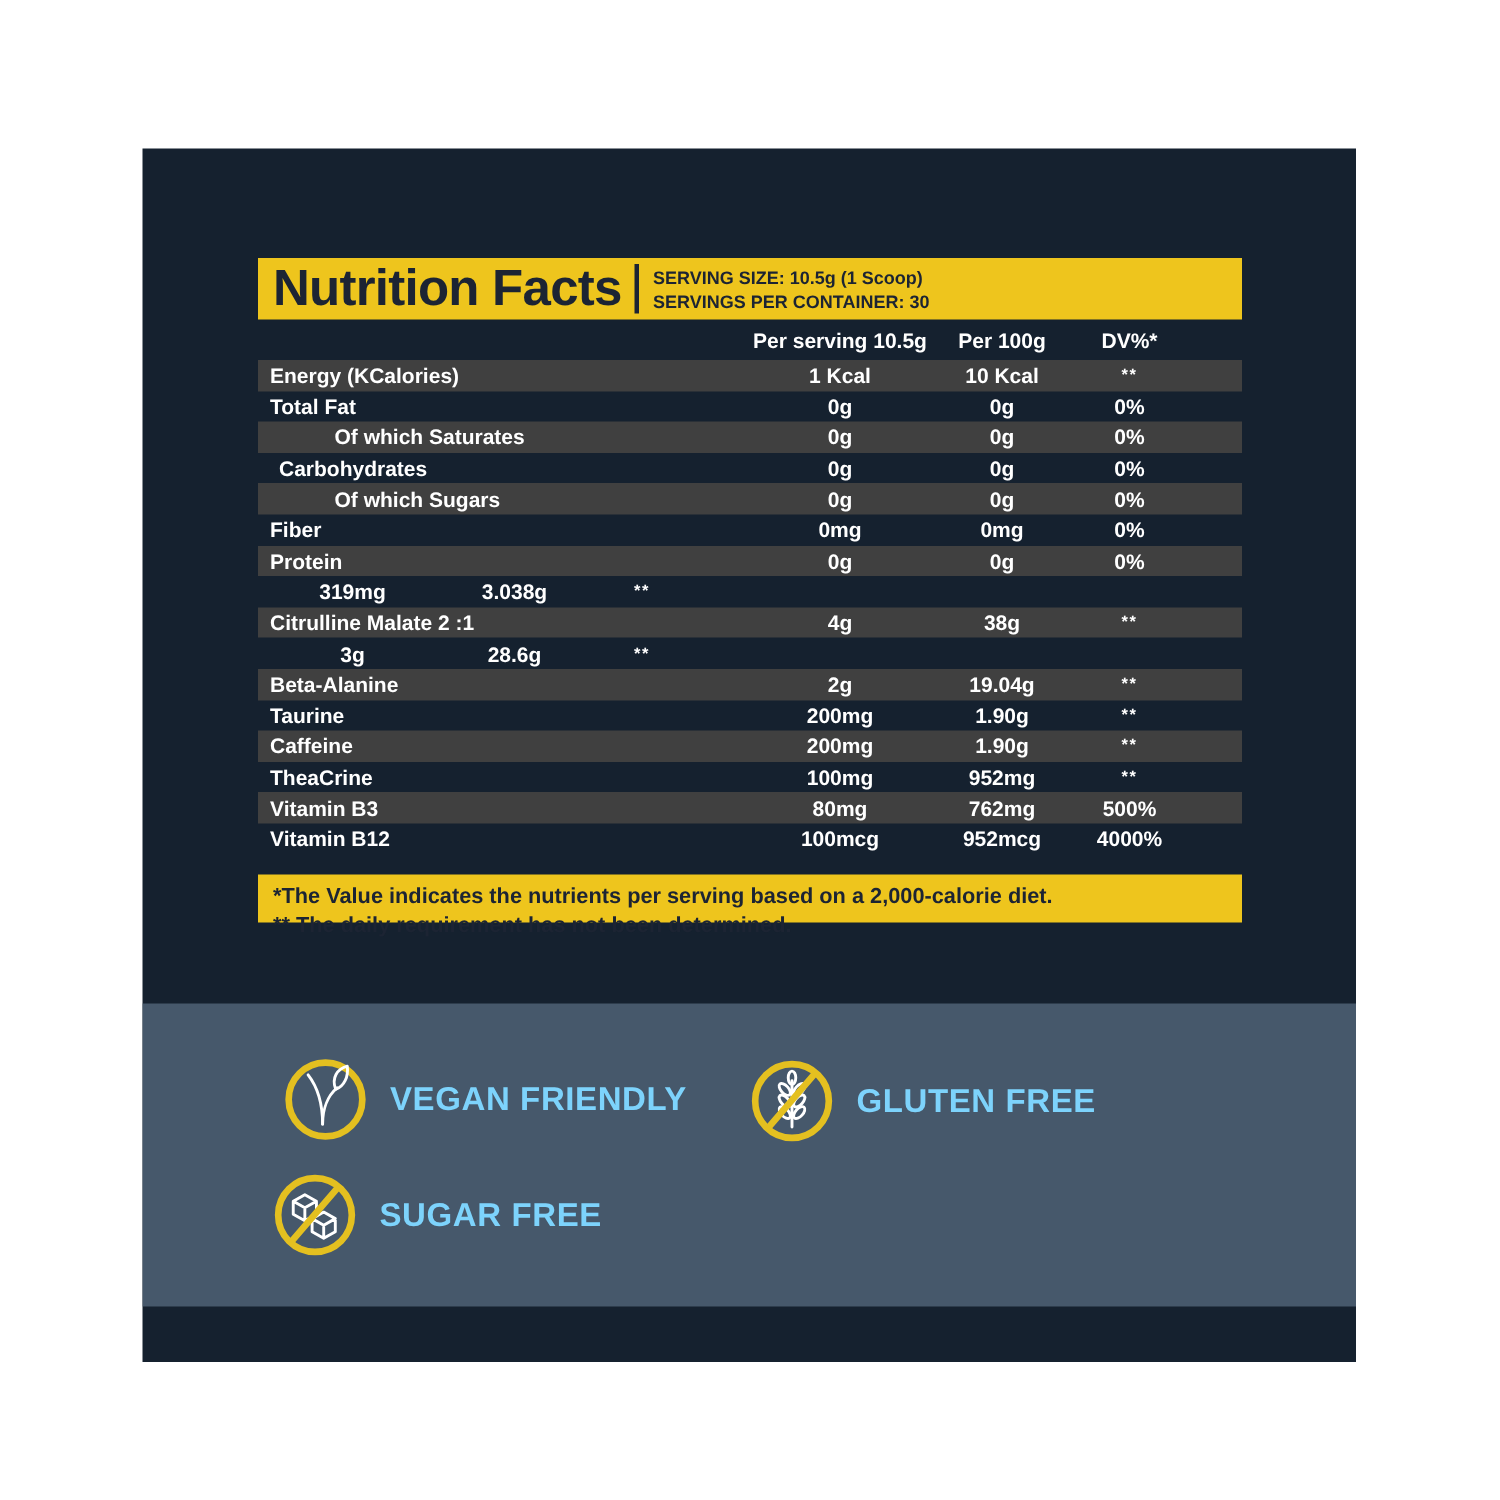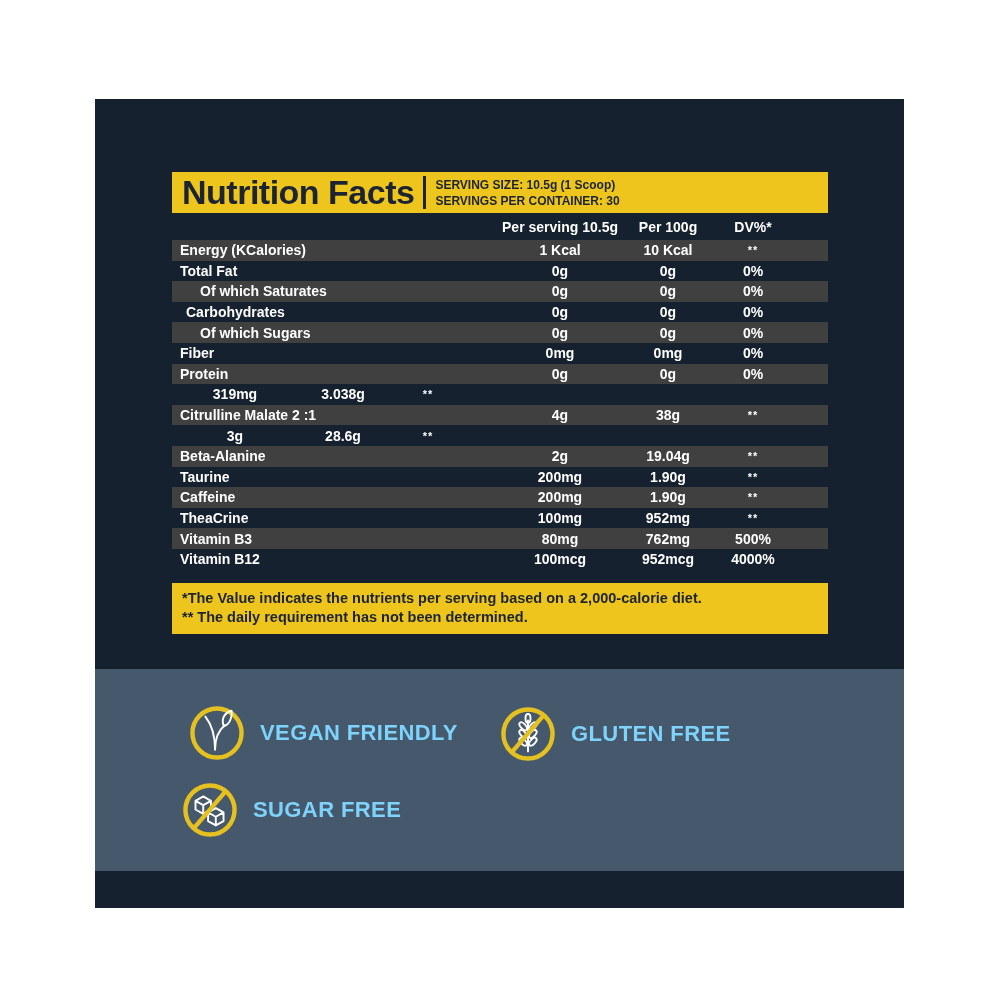--- a/index.html
+++ b/index.html
@@ -14,29 +14,29 @@
 
   
   .col-headers { position: absolute; left: 77px; top: 116px; width: 656px; height: 24px; display: flex; align-items: center; color: #fff; font-size: 14px; font-weight: 700; padding-right: 35px; }
 
   
   .ntable { position: absolute; left: 77px; top: 141px; width: 656px; }
   .row { display: flex; align-items: center; height: 20.6px; color: #fff; font-size: 14px; padding-right: 35px; }
   .row.shaded { background: #404040; }
   .lbl { flex: 1; padding-left: 8px; font-weight: 600; white-space: nowrap; text-align: left; }
   .row.bold .lbl { font-weight: 800; }
-  .row.ind .lbl { padding-left: 28px; }
+  .row.ind .lbl { padding-left: 51px; }
   .row.ind-sm .lbl { padding-left: 14px; }
   .c1 { width: 126px; text-align: center; font-weight: 700; }
   .c2 { width: 90px; text-align: center; font-weight: 700; }
   .c3 { width: 80px; text-align: center; font-weight: 700; }
   .c3.sym { font-size: 11px; font-weight: 900; letter-spacing: 1px; }
 
   
-  .footnotes { position: absolute; left: 77px; top: 484px; width: 656px; height: 51px; background: #eec51d; color: #1c2433; font-size: 14.5px; font-weight: 700; padding: 6px 0 0 10px; line-height: 19px; }
+  .footnotes { position: absolute; left: 77px; top: 484px; width: 656px; height: 32px; background: #eec51d; color: #1c2433; font-size: 14.5px; font-weight: 700; padding: 6px 0 0 10px; line-height: 19px; }
 
   
   .badges-section { position: absolute; left: 0; top: 570px; width: 809px; height: 202px; background: #46586b; }
   .badge { position: absolute; display: flex; align-items: center; }
   .badge svg { width: 58px; height: 58px; display: block; flex: 0 0 auto; }
   .badge-label { color: #7dd3fc; font-size: 22px; font-weight: 800; letter-spacing: 0.4px; margin-left: 14px; white-space: nowrap; }
   #badge-vegan    { left: 93px;  top: 35px;  }
   #badge-gluten   { left: 404px; top: 36px;  }
   #badge-sugar    { left: 86px;  top: 112px; }
   #badge-athletes { left: 405px; top: 114px; }

